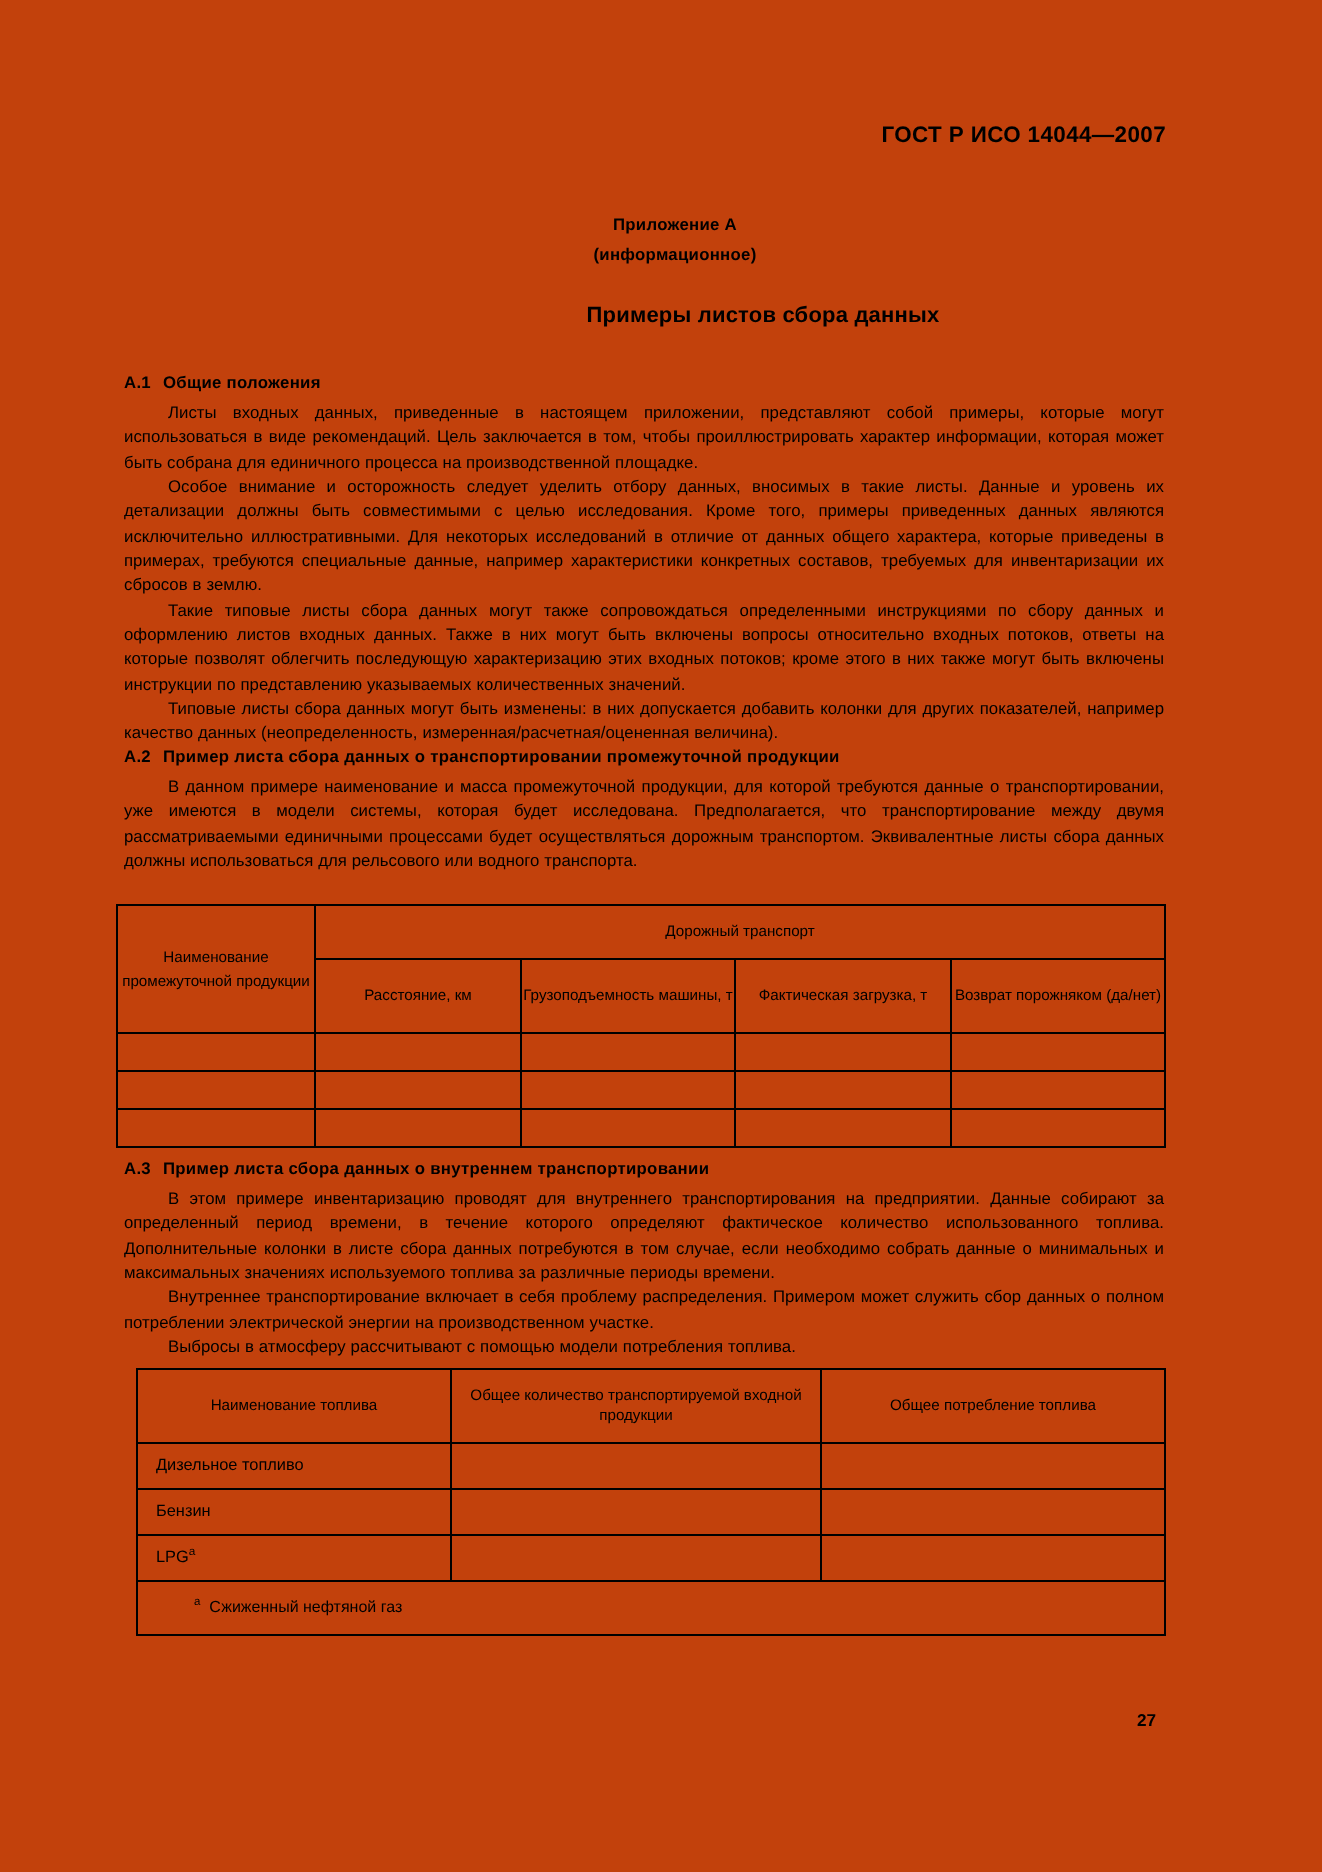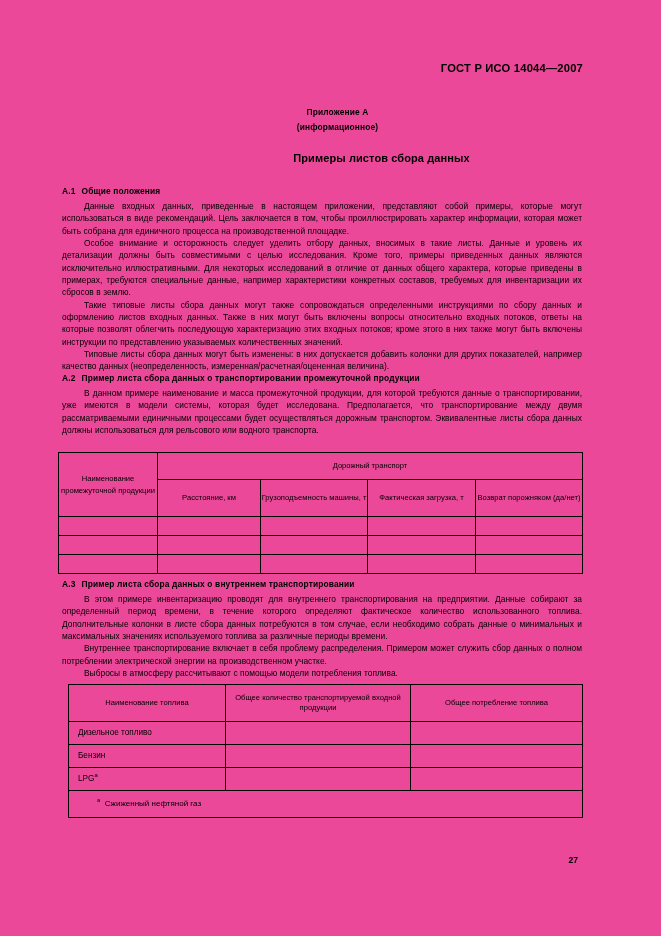--- a/index.html
+++ b/index.html
@@ -11,21 +11,21 @@
     width: 661px;
     height: 936px;
     position: relative;
     font-family: "Liberation Sans", sans-serif;
     color: #000000;
     overflow: hidden;
   }
   .page {
     position: absolute;
     inset: 0;
-    background: #ec4899;
+    background: #c2410c;
   }
 
   
   .doc-header {
     position: absolute;
     top: 62px;
     right: 78px;
     font-size: 11.2px;
     font-weight: bold;
     letter-spacing: 0.2px;
@@ -162,21 +162,21 @@
     <div class="annex-line">(информационное)</div>
   </div>
 
   <div class="annex-title">Примеры листов сбора данных</div>
 
   <div class="content">
 
     <h3 class="sec">
       <span class="num">A.1</span><span>Общие положения</span>
     </h3>
-    <p class="body">Данные входных данных, приведенные в настоящем приложении, представляют собой примеры, которые могут использоваться в виде рекомендаций. Цель заключается в том, чтобы проиллюстрировать характер информации, которая может быть собрана для единичного процесса на производственной площадке.</p>
+    <p class="body">Листы входных данных, приведенные в настоящем приложении, представляют собой примеры, которые могут использоваться в виде рекомендаций. Цель заключается в том, чтобы проиллюстрировать характер информации, которая может быть собрана для единичного процесса на производственной площадке.</p>
     <p class="body">Особое внимание и осторожность следует уделить отбору данных, вносимых в такие листы. Данные и уровень их детализации должны быть совместимыми с целью исследования. Кроме того, примеры приведенных данных являются исключительно иллюстративными. Для некоторых исследований в отличие от данных общего характера, которые приведены в примерах, требуются специальные данные, например характеристики конкретных составов, требуемых для инвентаризации их сбросов в землю.</p>
     <p class="body">Такие типовые листы сбора данных могут также сопровождаться определенными инструкциями по сбору данных и оформлению листов входных данных. Также в них могут быть включены вопросы относительно входных потоков, ответы на которые позволят облегчить последующую характеризацию этих входных потоков; кроме этого в них также могут быть включены инструкции по представлению указываемых количественных значений.</p>
     <p class="body">Типовые листы сбора данных могут быть изменены: в них допускается добавить колонки для других показателей, например качество данных (неопределенность, измеренная/расчетная/оцененная величина).</p>
 
     <h3 class="sec gap-before-sec">
       <span class="num">A.2</span><span>Пример листа сбора данных о транспортировании промежуточной продукции</span>
     </h3>
     <p class="body">В данном примере наименование и масса промежуточной продукции, для которой требуются данные о транспортировании, уже имеются в модели системы, которая будет исследована. Предполагается, что транспортирование между двумя рассматриваемыми единичными процессами будет осуществляться дорожным транспортом. Эквивалентные листы сбора данных должны использоваться для рельсового или водного транспорта.</p>
 
   </div>

